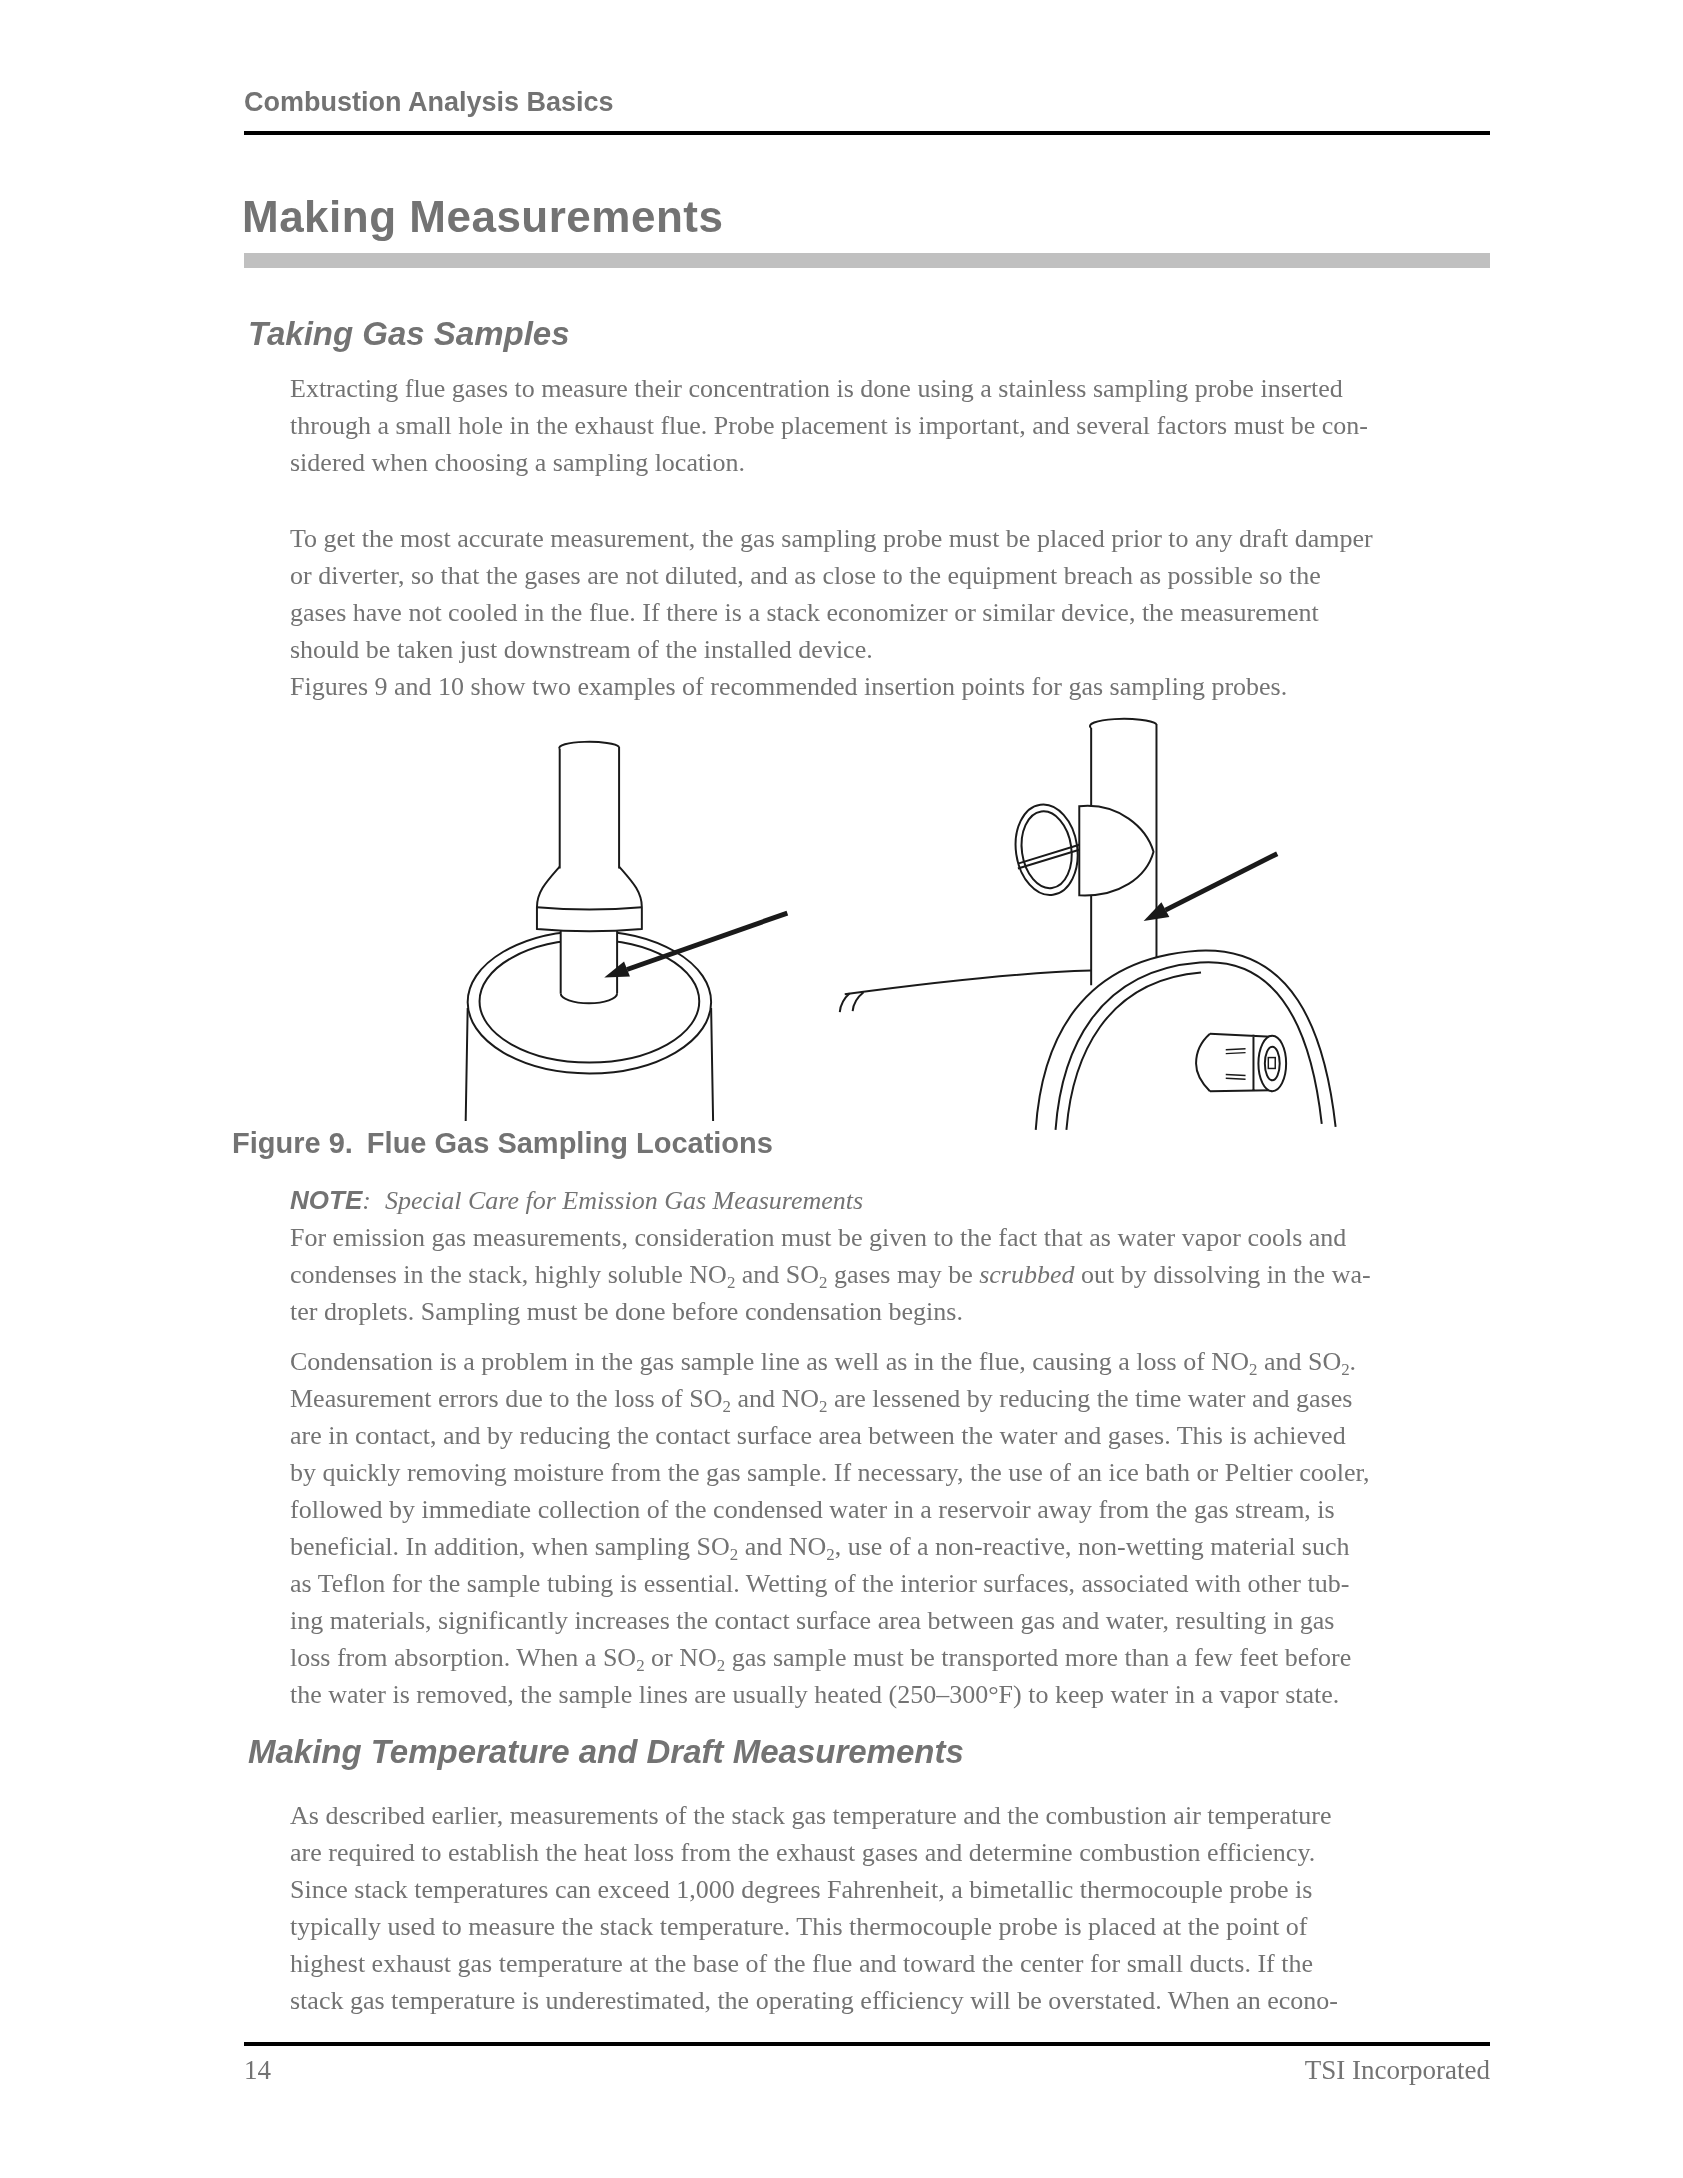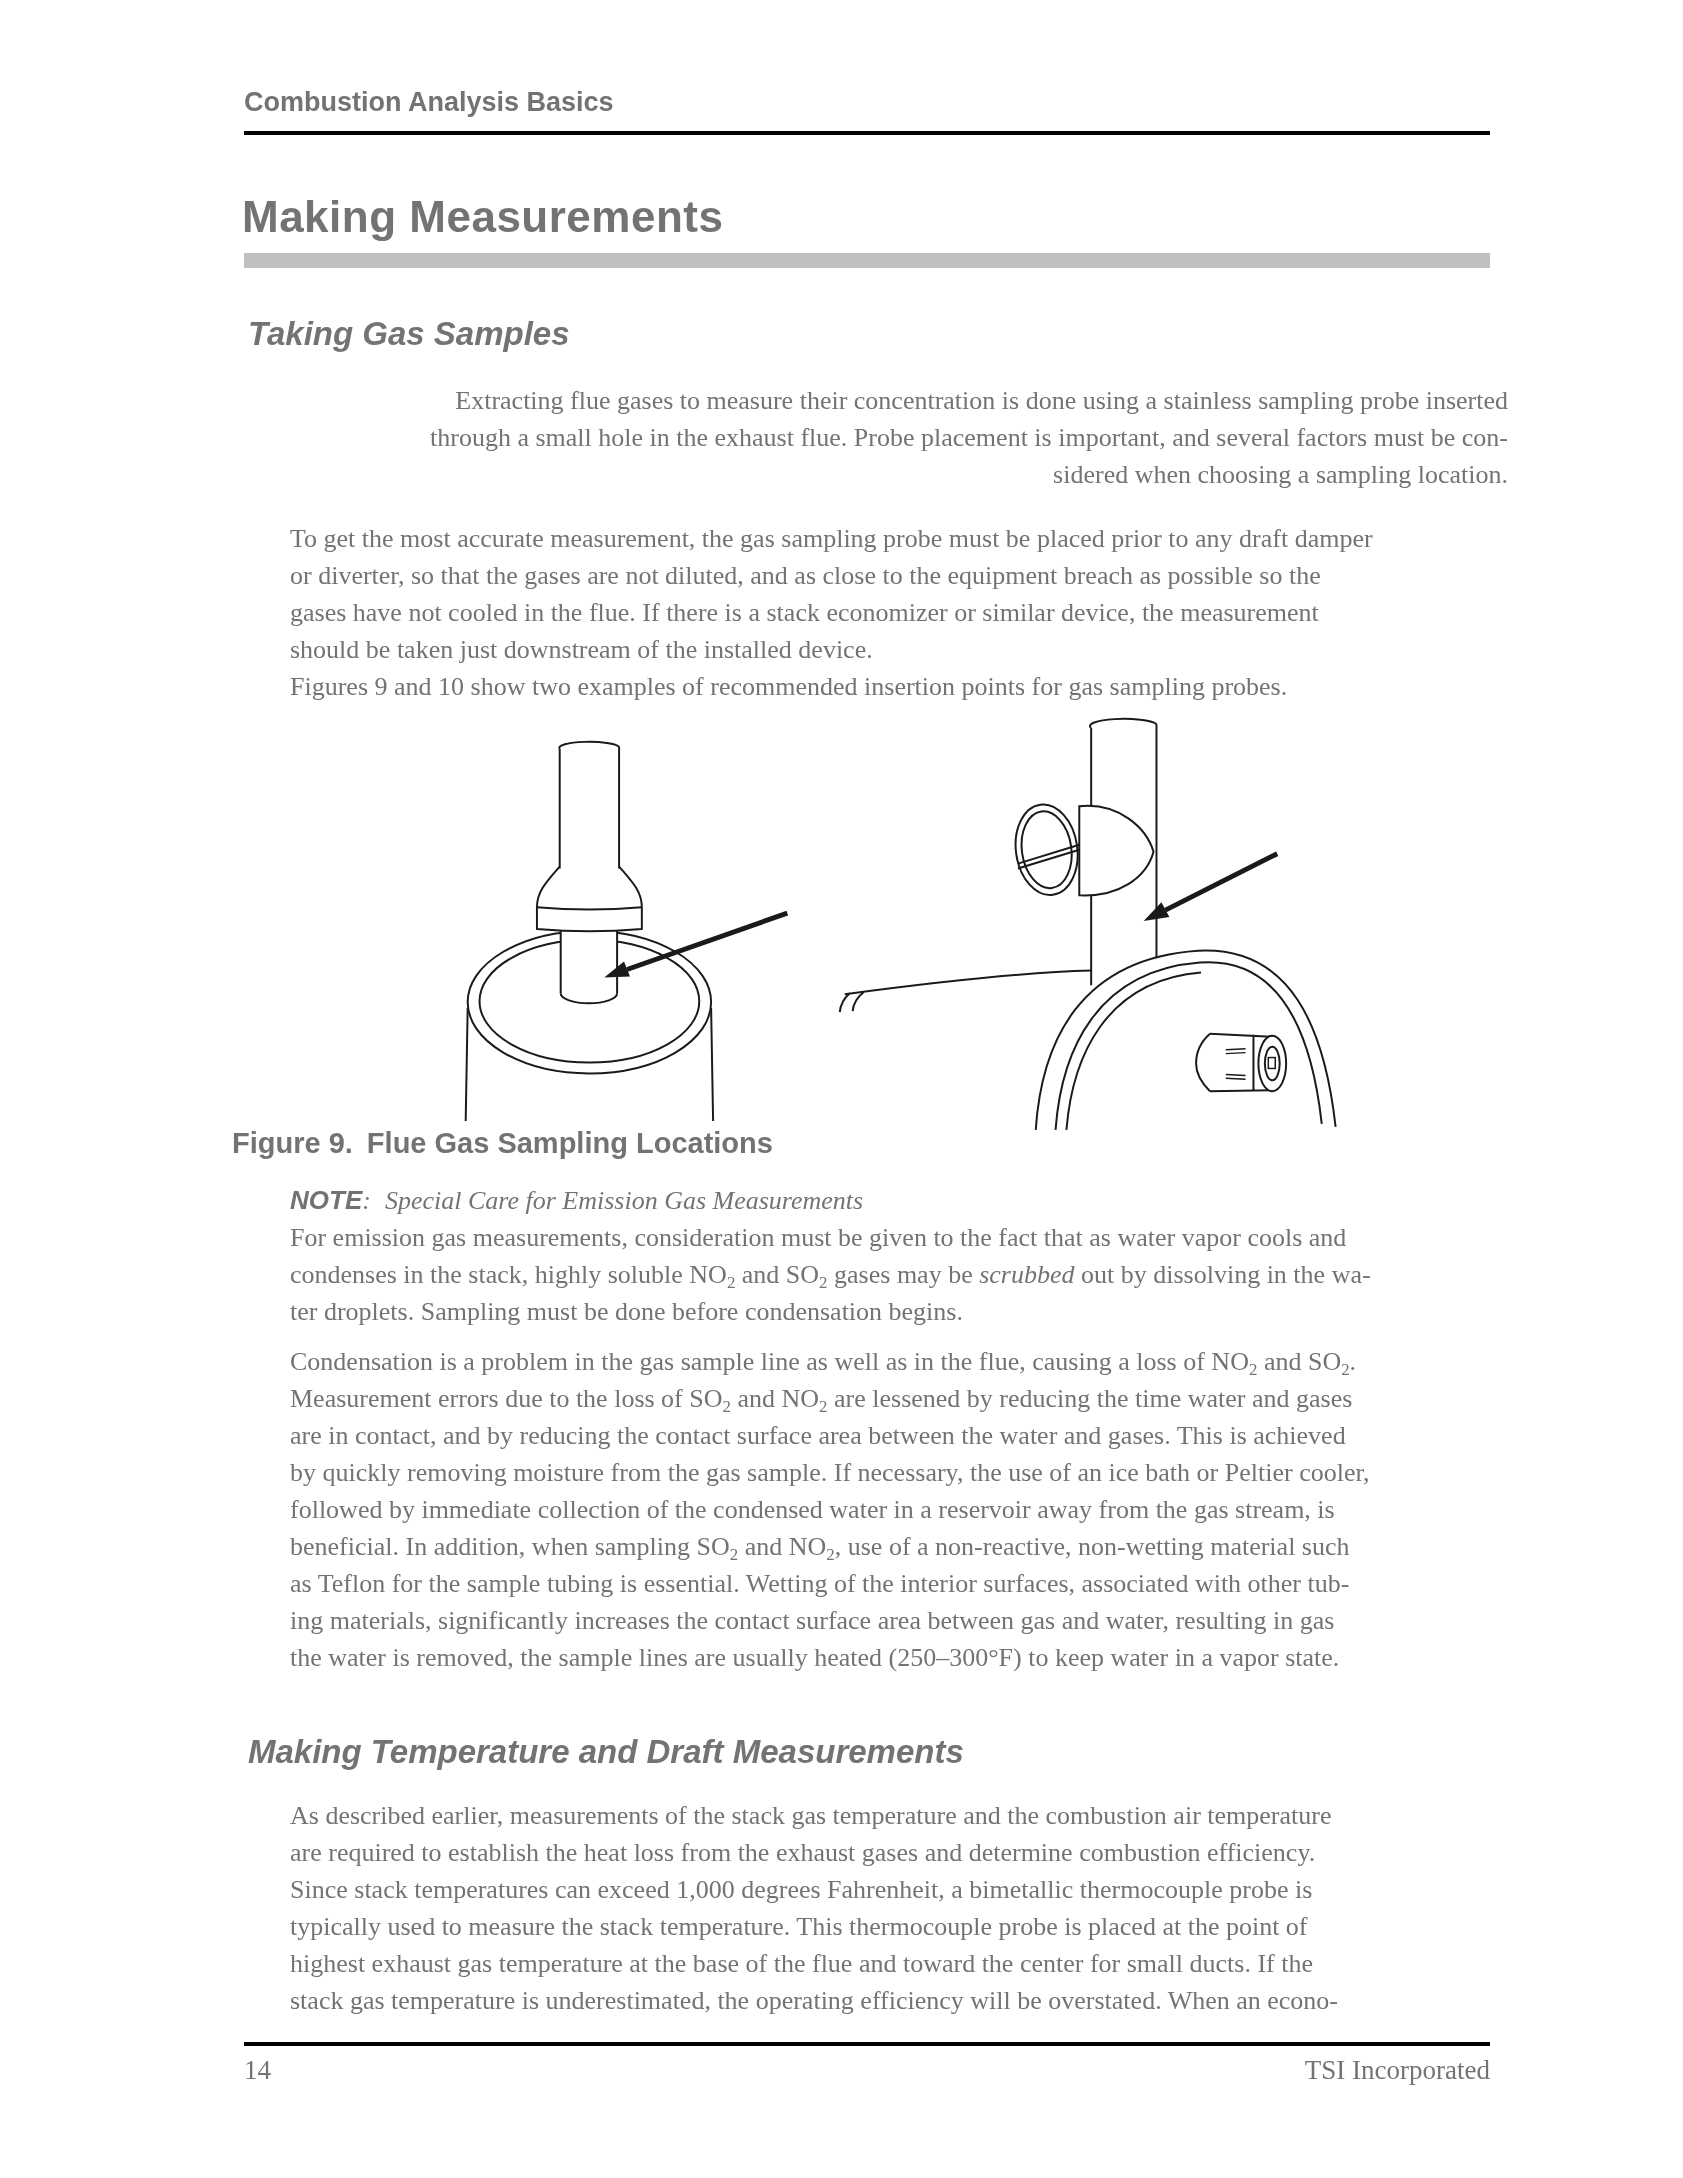--- a/index.html
+++ b/index.html
@@ -10,21 +10,21 @@
         font-weight:bold;font-size:27px;}
   .header-rule{left:244px;top:131px;width:1246px;height:4px;background:#000;}
   .page-title{left:242px;top:192px;font-family:"Liberation Sans",sans-serif;
         font-weight:bold;font-size:44px;letter-spacing:0.5px;margin:0;}
   .title-bar{left:244px;top:253px;width:1246px;height:15px;background:#c0c0c0;}
   .sec-head{font-family:"Liberation Sans",sans-serif;font-weight:bold;font-style:italic;
         font-size:33px;margin:0;}
   .sec1-head{left:248px;top:315px;}
   .sec2-head{left:248px;top:1733px;}
   .para{left:290px;width:1218px;font-size:26px;line-height:37px;}
-  .p1{top:382px;text-align:right;}
+  .p1{top:370px;}
   .p2{top:520px;}
   .p3{top:668px;}
   .note-head{top:1182px;font-size:26px;line-height:37px;}
   .note-label{font-family:"Liberation Sans",sans-serif;font-weight:bold;font-style:italic;}
   .note-colon{font-style:italic;}
   .note-title{font-style:italic;margin-left:14px;}
   .note-body{top:1219px;}
   .p4{top:1343px;}
   .p5{top:1797px;}
   .tl{height:37px;white-space:nowrap;}
@@ -146,20 +146,21 @@
 
   <div class="abs para p4">
       <div class="tl">Condensation is a problem in the gas sample line as well as in the flue, causing a loss of  NO<sub>2</sub> and SO<sub>2</sub>.</div>
       <div class="tl">Measurement errors due to the loss of SO<sub>2</sub> and NO<sub>2</sub> are lessened by reducing the time water and gases</div>
       <div class="tl">are in contact, and by reducing the contact surface area between the water and gases. This is achieved</div>
       <div class="tl">by quickly removing moisture from the gas sample. If necessary, the use of an ice bath or Peltier cooler,</div>
       <div class="tl">followed by immediate collection of the condensed water in a reservoir away from the gas stream, is</div>
       <div class="tl">beneficial. In addition, when sampling SO<sub>2</sub> and NO<sub>2</sub>, use of a non-reactive, non-wetting material such</div>
       <div class="tl">as Teflon for the sample tubing is essential. Wetting of the interior surfaces, associated with other tub-</div>
       <div class="tl">ing materials, significantly increases the contact surface area between gas and water, resulting in gas</div>
+      <div class="tl">loss from absorption. When a SO<sub>2</sub> or NO<sub>2</sub> gas sample must be transported more than a few feet before</div>
       <div class="tl">the water is removed, the sample lines are usually heated (250–300°F) to keep water in a vapor state.</div>
     </div>
 
   <h2 class="abs sec-head sec2-head">Making Temperature and Draft Measurements</h2>
   <div class="abs para p5">
       <div class="tl">As described earlier, measurements of the stack gas temperature and the combustion air temperature</div>
       <div class="tl">are required to establish the heat loss from the exhaust gases and determine combustion efficiency.</div>
       <div class="tl">Since stack temperatures can exceed 1,000 degrees Fahrenheit, a bimetallic thermocouple probe is</div>
       <div class="tl">typically used to measure the stack temperature. This thermocouple probe is placed at the point of</div>
       <div class="tl">highest exhaust gas temperature at the base of the flue and toward the center for small ducts. If the</div>

